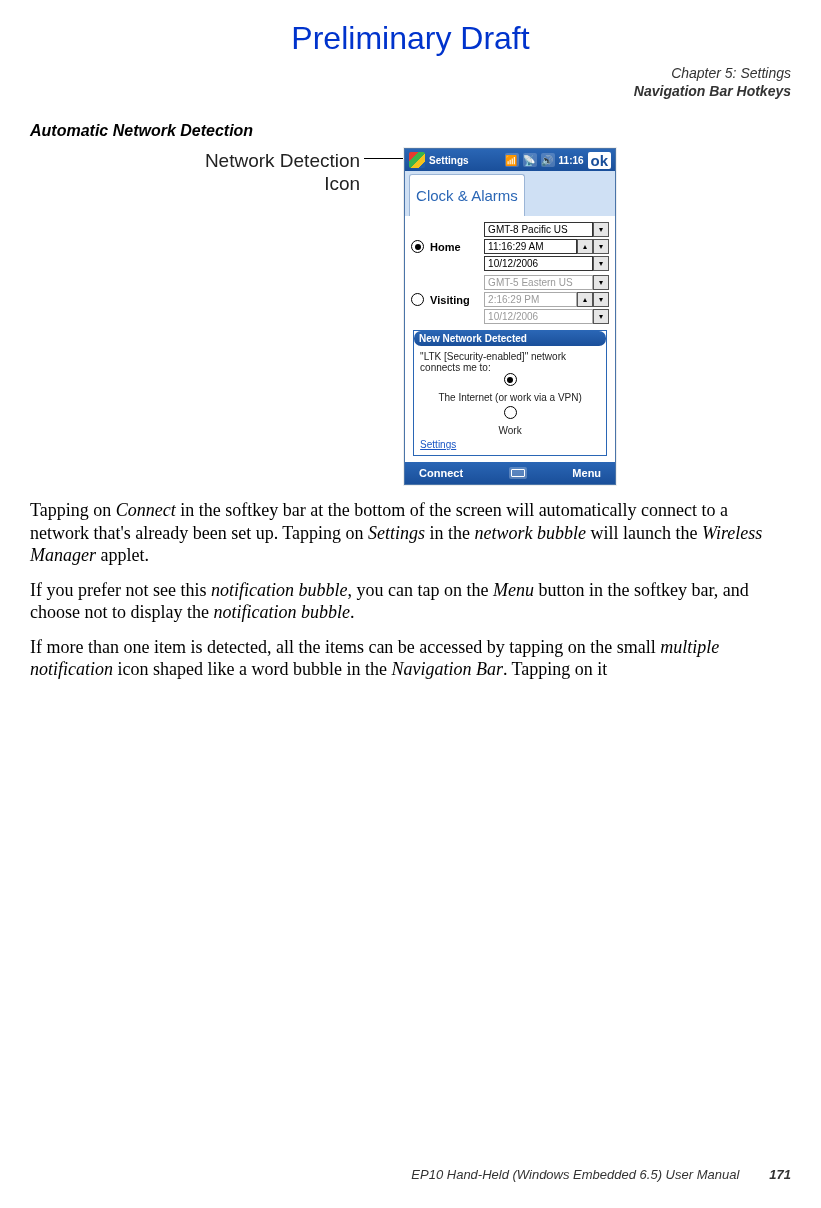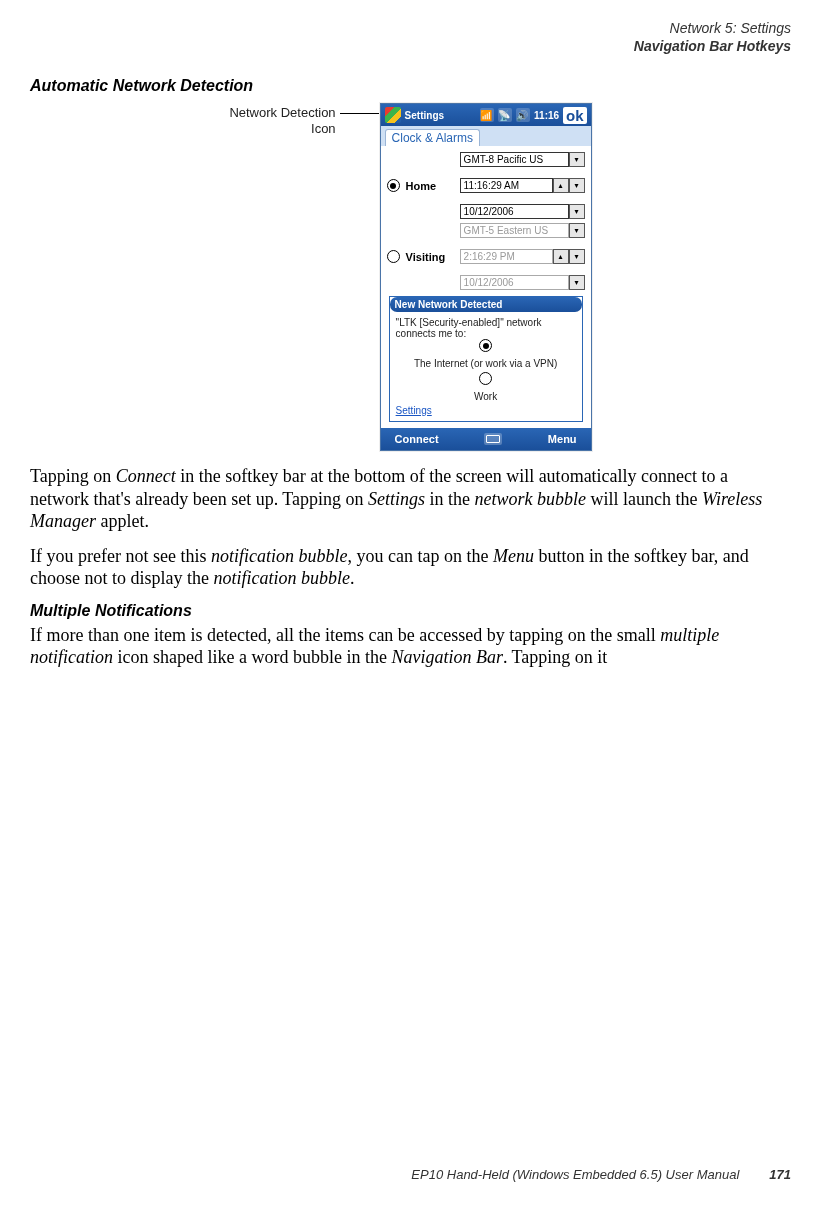--- a/index.html
+++ b/index.html
@@ -51,21 +51,21 @@
 
   
   .fig-wrap {
     display: flex;
     justify-content: center;
     align-items: flex-start;
     margin: 8px 0 14px 0;
   }
   .fig-label {
     font-family: "Trebuchet MS", Arial, sans-serif;
-    font-size: 13px;
+    font-size: 19px;
     color: #222;
     text-align: right;
     line-height: 1.2;
     padding-top: 2px;
   }
   .fig-line {
     width: 40px;
     height: 1px;
     background: #000;
     margin: 10px 0 0 4px;
@@ -112,34 +112,34 @@
   }
   .tabbar {
     background: #cfe0f4;
     padding: 3px 4px 0 4px;
   }
   .tab {
     display:inline-block;
     background:#fff;
     border:1px solid #9bb5d6;
     border-bottom:none;
-    padding:1px 6px;
-    font-size:12px;
+    padding:12px 6px;
+    font-size:15px;
     color:#2a66b5;
     border-radius:3px 3px 0 0;
   }
   .panel { background:#fff; padding:6px 6px 2px 6px; }
   .row { display:flex; align-items:center; gap:6px; margin-bottom:4px; }
   .radio {
     width:11px; height:11px; border:1.6px solid #000; border-radius:50%;
     display:flex; align-items:center; justify-content:center; flex:0 0 auto;
   }
   .radio.on::after { content:""; width:6px; height:6px; background:#000; border-radius:50%; }
   .rlabel { font-weight: bold; font-size: 11px; min-width: 48px; }
-  .fieldcol { flex:1; display:flex; flex-direction:column; gap:11px; }
+  .fieldcol { flex:1; display:flex; flex-direction:column; gap:2px; }
   .combo {
     display:flex; align-items:stretch;
   }
   .combo-text {
     flex:1; border:1px solid #333; padding:1px 3px; font-size:10px; background:#fff;
   }
   .combo.disabled .combo-text { color:#9a9a9a; border-color:#aaa; }
   .combo .btn, .spin {
     width:14px; border:1px solid #555; background:#e6e6e6;
     display:flex; align-items:center; justify-content:center; font-size:8px;
@@ -179,23 +179,24 @@
     font-size: 13px;
     color: #333;
   }
   .footer .pg { font-weight: bold; font-style: italic; }
 </style>
 </head>
 <body>
 
 <div class="page">
 
+  <div class="draft-title">Preliminary Draft</div>
 
   <div class="hdr-right">
-    <div>Network 5: Settings</div>
+    <div>Chapter 5: Settings</div>
     <div><strong>Navigation Bar Hotkeys</strong></div>
   </div>
 
   <div class="section-h">Automatic Network Detection</div>
 
   <div class="fig-wrap">
     <div class="fig-label">
       <span>Network Detection</span><br>
       <span>Icon</span>
     </div>
@@ -284,21 +285,20 @@
   </div>
 
   <p class="body-p">
     <span>Tapping on </span><em>Connect</em><span> in the softkey bar at the bottom of the screen will automatically connect to a network that's already been set up. Tapping on </span><em>Settings</em><span> in the </span><em>network bubble</em><span> will launch the </span><em>Wireless Manager</em><span> applet.</span>
   </p>
 
   <p class="body-p">
     <span>If you prefer not see this </span><em>notification bubble</em><span>, you can tap on the </span><em>Menu</em><span> button in the softkey bar, and choose not to display the </span><em>notification bubble</em><span>.</span>
   </p>
 
-  <div class="section-h">Multiple Notifications</div>
   <p class="body-p">
     <span>If more than one item is detected, all the items can be accessed by tapping on the small </span><em>multiple notification</em><span> icon shaped like a word bubble in the </span><em>Navigation Bar</em><span>. Tapping on it</span>
   </p>
 
   <div class="footer">
     <span>EP10 Hand-Held (Windows Embedded 6.5) User Manual</span>
     <span class="pg">171</span>
   </div>
 </div>
 

